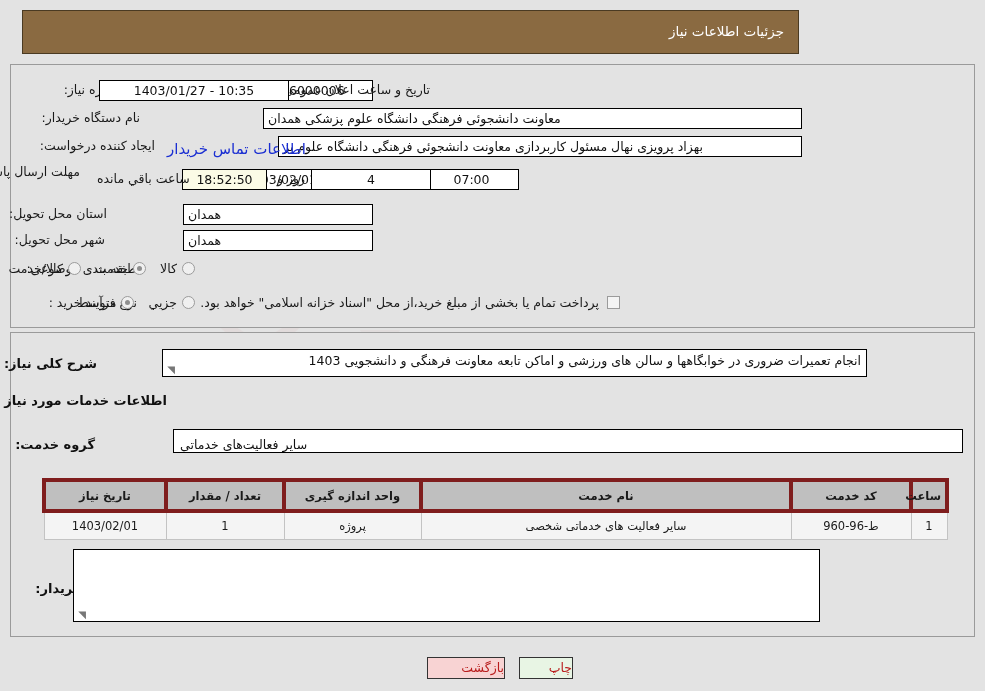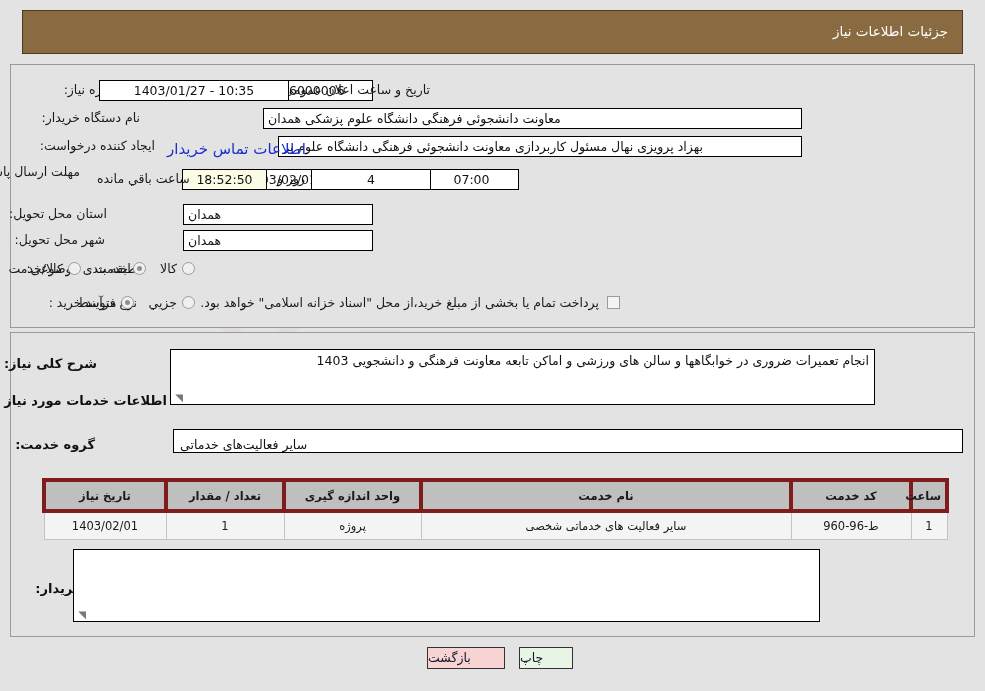--- a/index.html
+++ b/index.html
@@ -15,21 +15,21 @@
     overflow: hidden;
     position: relative;
     direction: rtl;
   }
 
   
   .page-header {
     position: absolute;
     left: 22px;
     top: 10px;
-    width: 941px;
+    width: 777px;
     height: 44px;
     background: #8a6a41;
     border: 1px solid #4a3a22;
     box-sizing: border-box;
   }
   .page-header .title {
     position: absolute;
     right: 14px;
     top: 12px;
     color: #ffffff;
@@ -170,24 +170,25 @@
     text-align: center;
   }
 
   
   .btn {
     position: absolute;
     height: 22px;
     line-height: 20px;
     border: 1px solid #333;
     font-size: 12.5px;
-    text-align: left;
+    text-align: right;
     box-sizing: border-box;
     cursor: pointer;
-    color: #0f172a;
+    color: #b91c1c;
+    margin-top: 10px;
   }
   #btn-print  { left: 519px; top: 647px; width: 54px; background: #e8f5e4; }
   #btn-back   { left: 427px; top: 647px; width: 78px; background: #f8d3d3; }
 
   
   .wm {
     position: absolute;
     left: 0; top: 0;
     width: 985px; height: 691px;
     pointer-events: none;
@@ -281,21 +282,21 @@
   <span class="radio-label">متوسط</span>
 </div>
 <div class="row" style="right:365px; top:295px;">
   <span class="checkbox"></span>
   <span class="note-text">پرداخت تمام یا بخشی از مبلغ خرید،از محل "اسناد خزانه اسلامی" خواهد بود.</span>
 </div>
 
 <div class="panel" id="panel-bottom"></div>
 
 <span class="section-title" style="right:888px; top:356px;">شرح کلی نیاز:</span>
-<div class="ta" style="position:absolute; left:170px; top:349px; width:705px; height:56px;">
+<div class="ta" style="position:absolute; left:162px; top:349px; width:705px; height:28px;">
   <span>انجام تعمیرات ضروری در خوابگاهها و سالن های ورزشی و اماکن تابعه معاونت فرهنگی و دانشجویی 1403</span>
   <span class="grip">◥</span>
 </div>
 
 <span class="section-title" style="right:818px; top:393px;">اطلاعات خدمات مورد نیاز</span>
 
 <span class="section-title" style="right:890px; top:437px;">گروه خدمت:</span>
 <div class="fld rtl-text" style="position:absolute; left:173px; top:429px; width:790px; height:24px; line-height:22px; padding:4px 6px;">سایر فعالیت‌های خدماتی</div>
 
 <table class="tbl">

